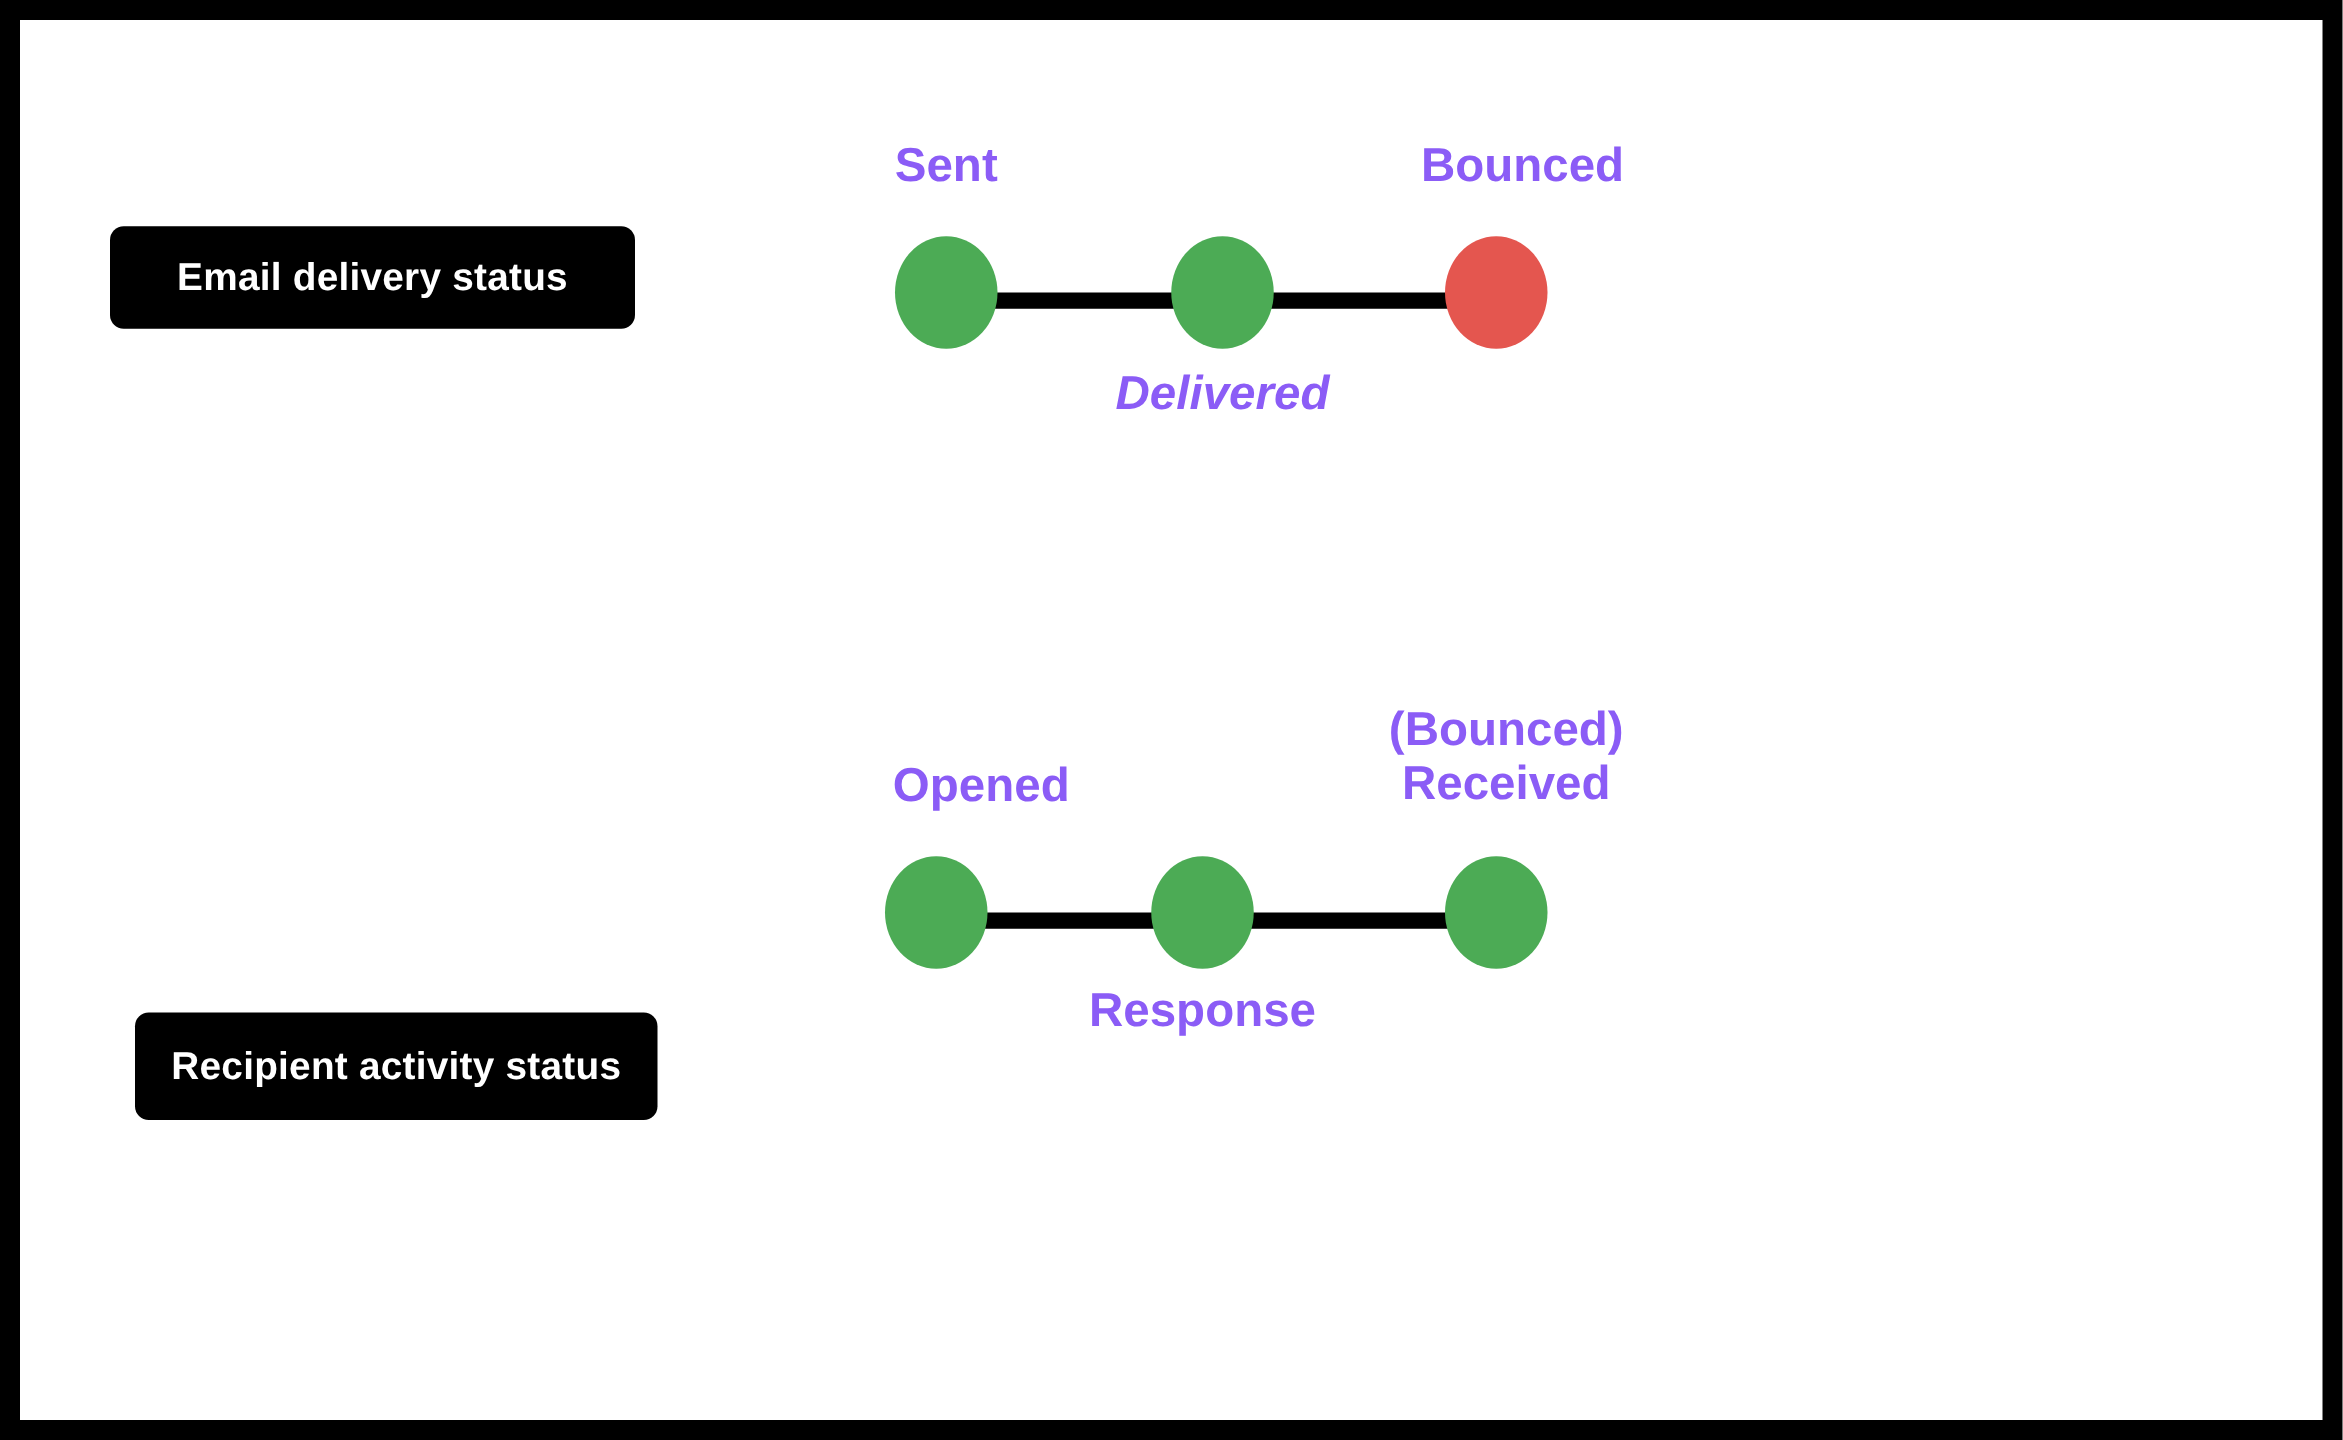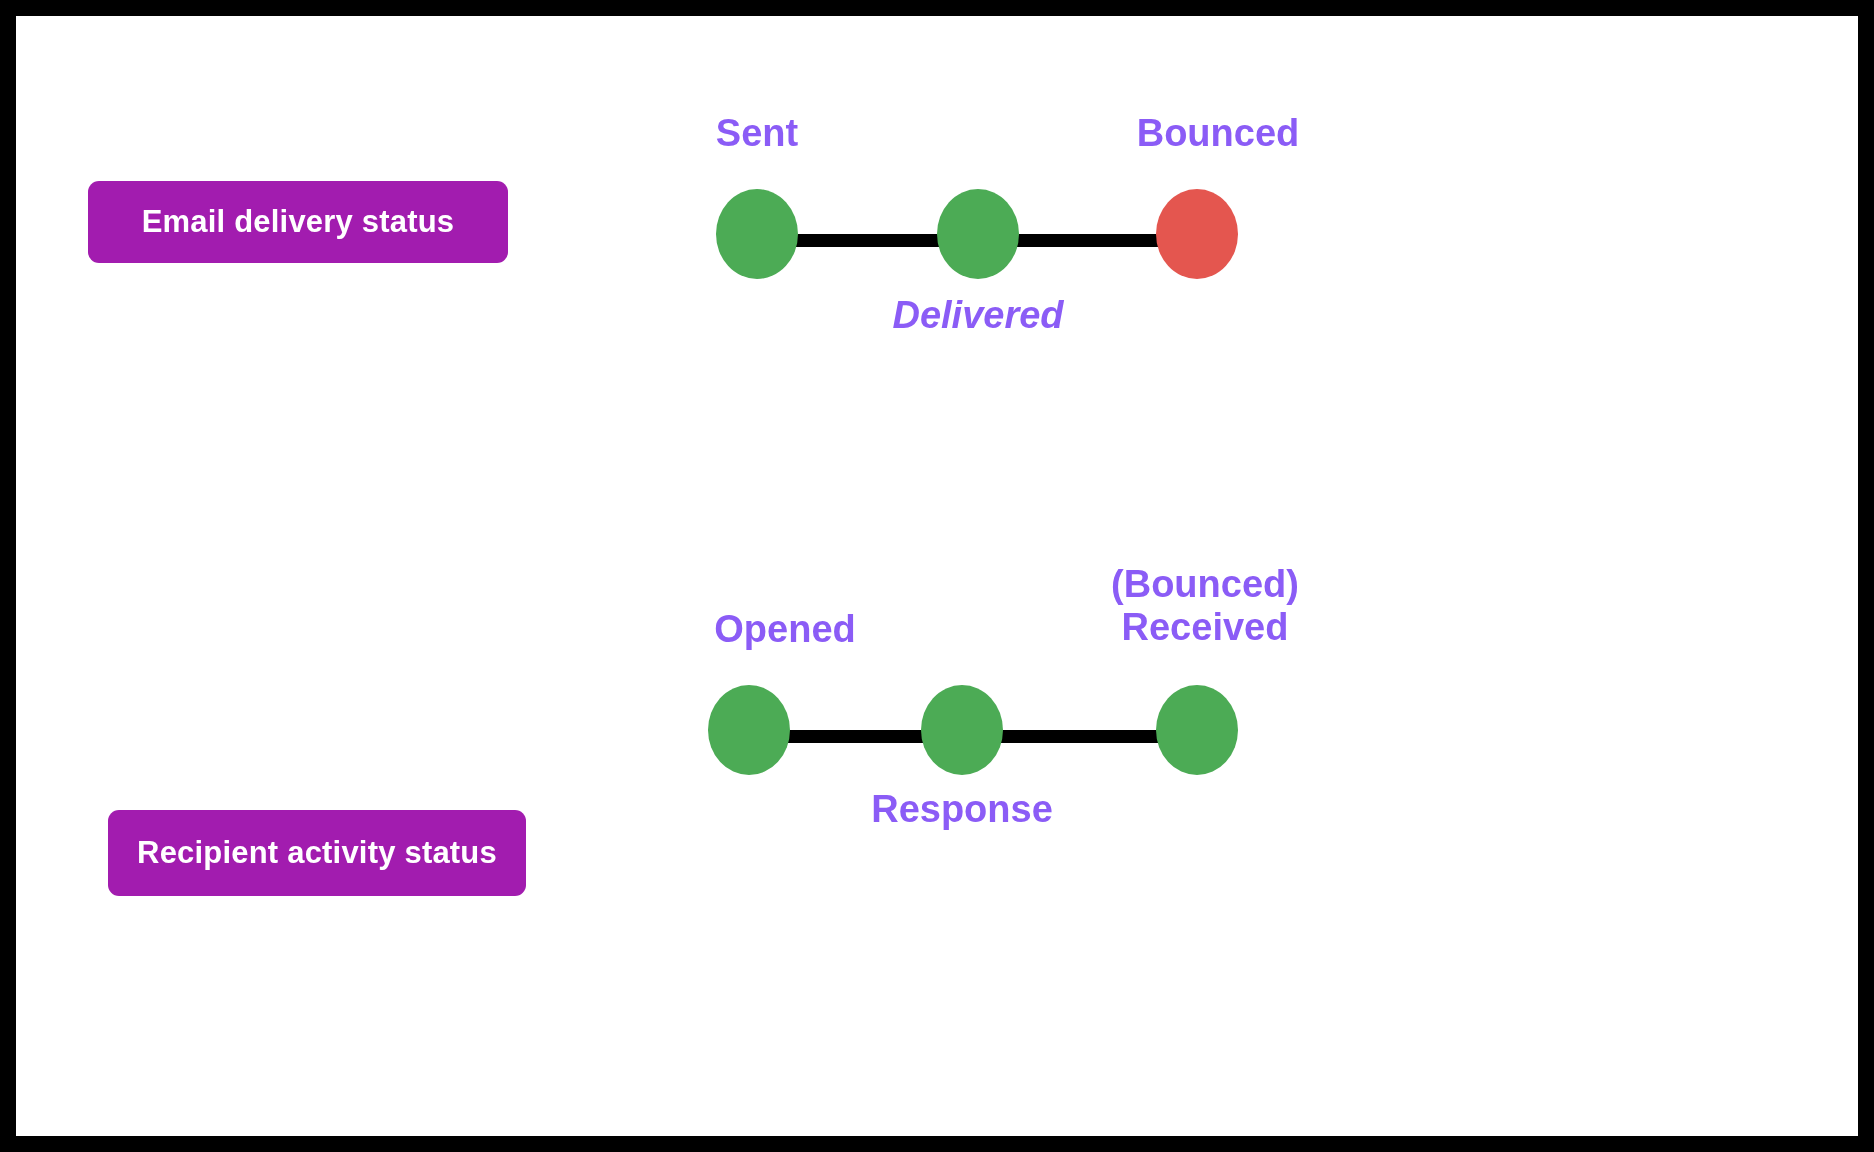--- a/index.html
+++ b/index.html
@@ -13,21 +13,21 @@
     position:absolute;
     left:16px;top:16px;
     width:1842px;height:1120px;
     background:#ffffff;
   }
   .stage{position:absolute;left:0;top:0;width:1842px;height:1120px;}
 
   
   .badge{
     position:absolute;
-    background:#a21caf;
+    background:#000000;
     color:#ffffff;
     border-radius:11px;
     display:flex;
     align-items:center;
     justify-content:center;
     text-align:center;
     font-weight:bold;
     letter-spacing:.2px;
     line-height:1.24;
     box-sizing:border-box;

